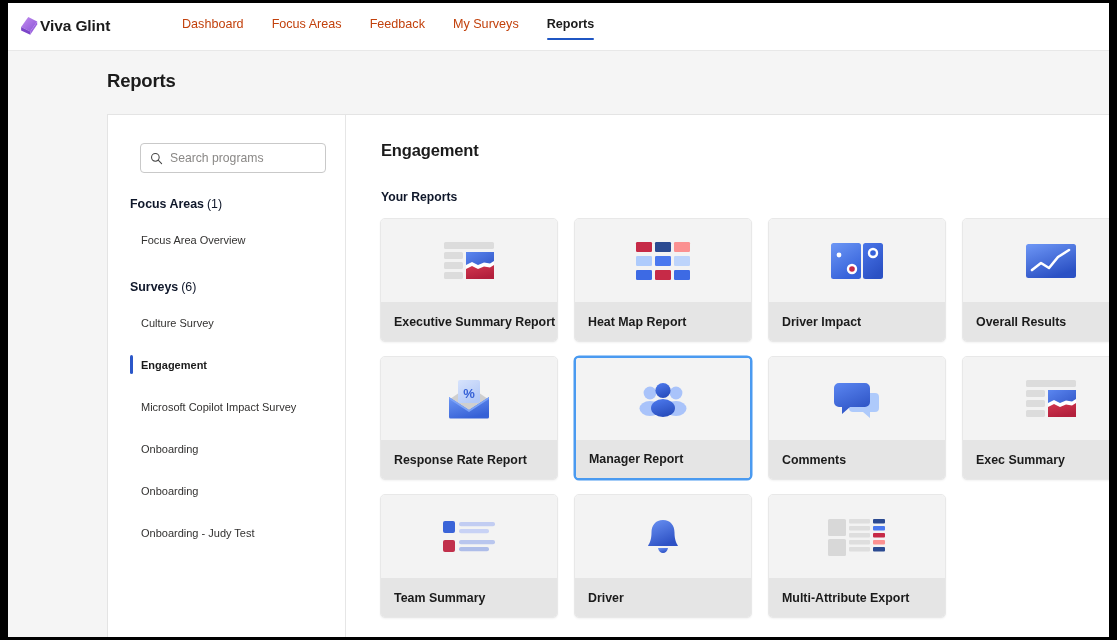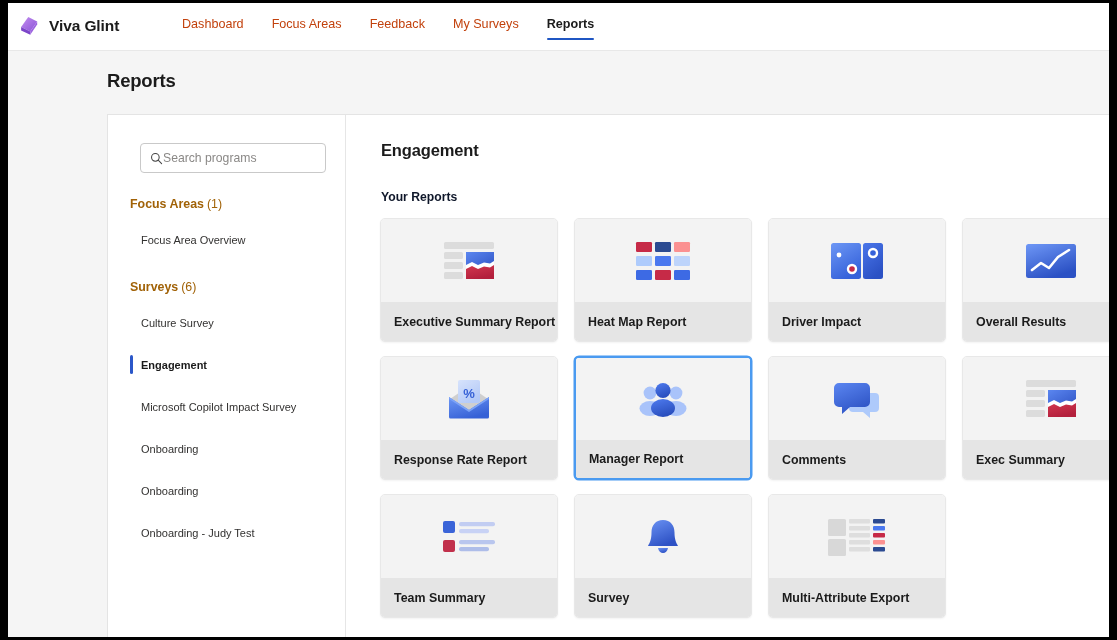--- a/index.html
+++ b/index.html
@@ -20,21 +20,21 @@
 
   
   #topnav {
     position: absolute; left: 0; top: 0;
     width: 1101px; height: 48px;
     background: #ffffff;
     border-bottom: 1px solid #e8e8e8;
   }
   #brand {
     position: absolute; left: 10px; top: 8px;
-    display: flex; align-items: center; gap: 9px;
+    display: flex; align-items: center; 
     height: 30px;
   }
   #brand-logo { width: 22px; height: 22px; display: block; }
   #brand-name {
     font-size: 15.5px; font-weight: bold; color: #1b1b1b;
     letter-spacing: -0.1px; white-space: nowrap;
   }
   #navtabs {
     position: absolute; left: 160px; top: 0;
     height: 48px;
@@ -84,34 +84,34 @@
     position: absolute; left: 0; top: 0;
     width: 238px; height: 523px;
     background: #ffffff;
     border-right: 1px solid #e6e6e6;
   }
   #search-box {
     position: absolute; left: 32px; top: 28px;
     width: 186px; height: 30px;
     border: 1px solid #c9c9c9; border-radius: 4px;
     background: #fff;
-    display: flex; align-items: center; 
+    display: flex; align-items: center; gap: 7px;
     padding: 0 9px;
   }
   #search-icon { flex: 0 0 auto; width: 13px; height: 13px; display:block; }
   #search-input {
     border: none; outline: none; background: transparent;
     font-family: "Liberation Sans", sans-serif;
     font-size: 12.2px; color: #1b1b1b; width: 145px; padding: 0;
   }
   #search-input::placeholder { color: #8a8886; }
 
   .side-group-title {
     position: absolute; left: 22px;
-    font-size: 12.4px; color: #a16207; white-space: nowrap;
+    font-size: 12.4px; color: #0f172a; white-space: nowrap;
   }
   .side-group-title b { font-weight: bold; }
   .side-group-title span { font-weight: normal; margin-left: 3px; }
 
   .side-item {
     position: absolute; left: 22px;
     width: 206px; height: 22px;
     display: flex; align-items: center;
     font-size: 11px; color: #323130;
     padding-left: 11px;
@@ -453,21 +453,21 @@
                 <defs>
                   <linearGradient id="gbell" x1="0" y1="0" x2="0.5" y2="1">
                     <stop offset="0%" stop-color="#6b93f4"></stop>
                       <stop offset="100%" stop-color="#2e52c5"></stop>
                   </linearGradient>
                 </defs>
                 <path d="M21 4 C13.5 4 9.5 9.5 9.5 16.5 C9.5 24 7.5 27 6 30 L36 30 C34.5 27 32.5 24 32.5 16.5 C32.5 9.5 28.5 4 21 4 Z" fill="url(#gbell)"></path>
                 <path d="M16 32 L26 32 C25.3 35.2 23.4 37 21 37 C18.6 37 16.7 35.2 16 32 Z" fill="url(#gbell)"></path>
               </svg>
             </div>
-            <div class="card-label">Survey</div>
+            <div class="card-label">Driver</div>
           </div>
 
           <div class="card">
             <div class="card-thumb">
               <svg class="thumb-svg" width="60" height="40" viewBox="0 0 60 40">
                 <rect x="1" y="2" width="18" height="17" rx="1.5" fill="#d8d8d8"></rect>
                 <rect x="1" y="22" width="18" height="17" rx="1.5" fill="#d8d8d8"></rect>
                 <rect x="22" y="2" width="21" height="4.6" rx="1" fill="#dedede"></rect>
                 <rect x="22" y="9" width="21" height="4.6" rx="1" fill="#dedede"></rect>
                 <rect x="22" y="16" width="21" height="4.6" rx="1" fill="#dedede"></rect>

